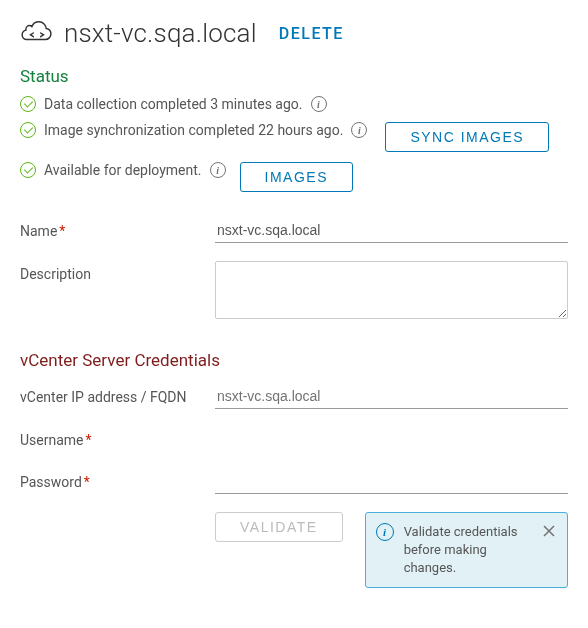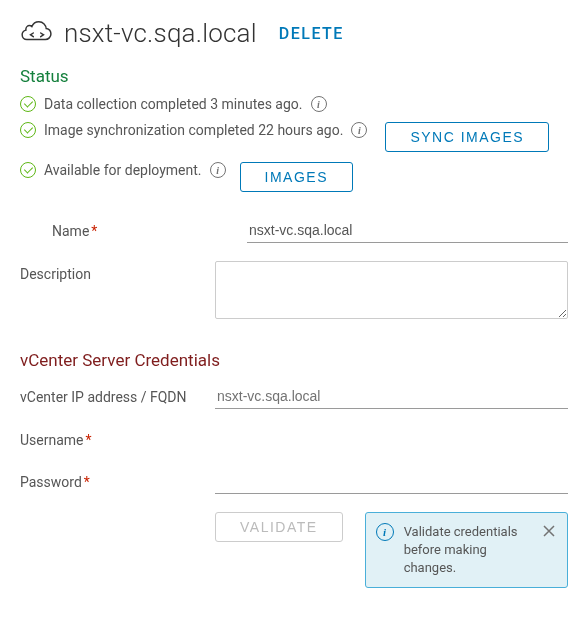--- a/index.html
+++ b/index.html
@@ -177,21 +177,21 @@
     color: #565656;
   }
   .alert-text { flex: 1; line-height: 1.4; }
   .close-x {
     cursor: pointer;
     color: #737373;
     font-size: 14px;
     line-height: 1;
     padding: 2px;
   }
-  .spacer-top { margin-top: 26px; margin-left: 32px; }
+  .spacer-top { margin-top: 26px; }
 </style>
 </head>
 <body>
 
 <div class="header-row">
   <span class="cloud-wrap">
     <svg width="34" height="26" viewBox="0 0 36 28">
       <path d="M28 10c0-4.4-3.6-8-8-8-3.4 0-6.3 2.1-7.5 5.1C11.7 6.4 10.9 6 10 6c-2.2 0-4 1.8-4 4 0 .3 0 .6.1.9C3.7 11.6 2 13.6 2 16c0 2.8 2.2 5 5 5h20c3.3 0 6-2.7 6-6 0-2.9-2-5.3-5-5.9z" fill="none" stroke="#333" stroke-width="1.6"></path>
       <g stroke="#333" stroke-width="1.6" fill="none" stroke-linecap="round">
         <path d="M14 14 l-3 2 l3 2"></path>

